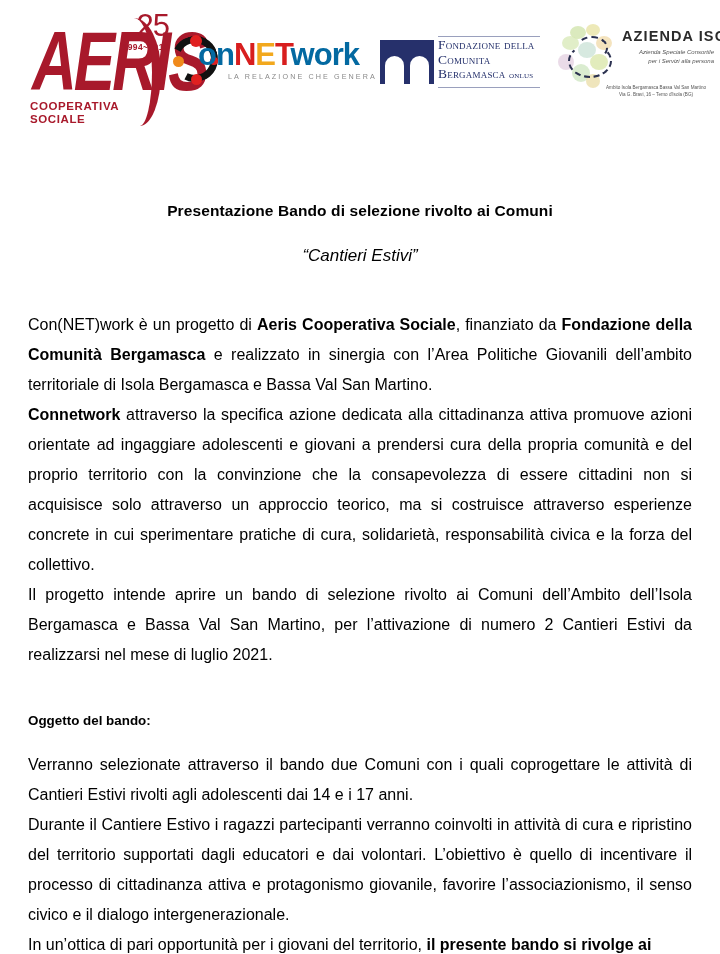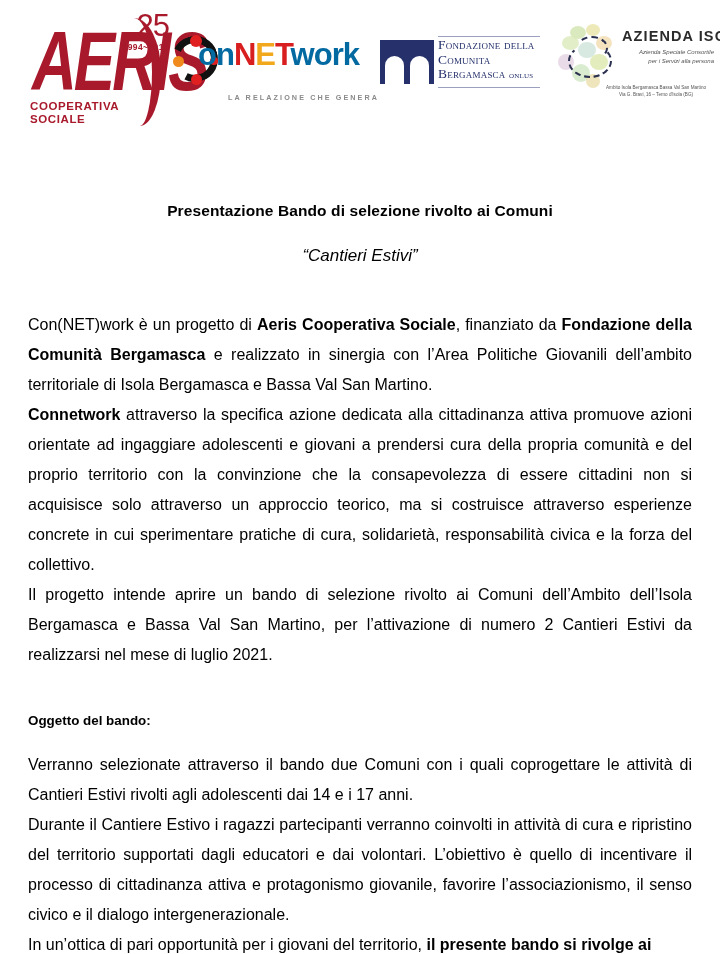--- a/index.html
+++ b/index.html
@@ -134,23 +134,22 @@
   .onnet-word .k-n { color: #D81E1E; }
   .onnet-word .k-e { color: #F2A81D; }
   .onnet-word .k-t { color: #D81E1E; }
   .onnet-tag {
     position: absolute;
     left: 56px;
     top: 38px;
     font-size: 7.2px;
     letter-spacing: 2.1px;
     color: #8a8a8a;
-    font-weight: bold;
+    font-weight: normal;
     white-space: nowrap;
-    margin-top: 21px;
   }
 
   
   .logo-fond {
     position: absolute;
     left: 380px;
     top: 40px;
     width: 160px;
     height: 56px;
   }

